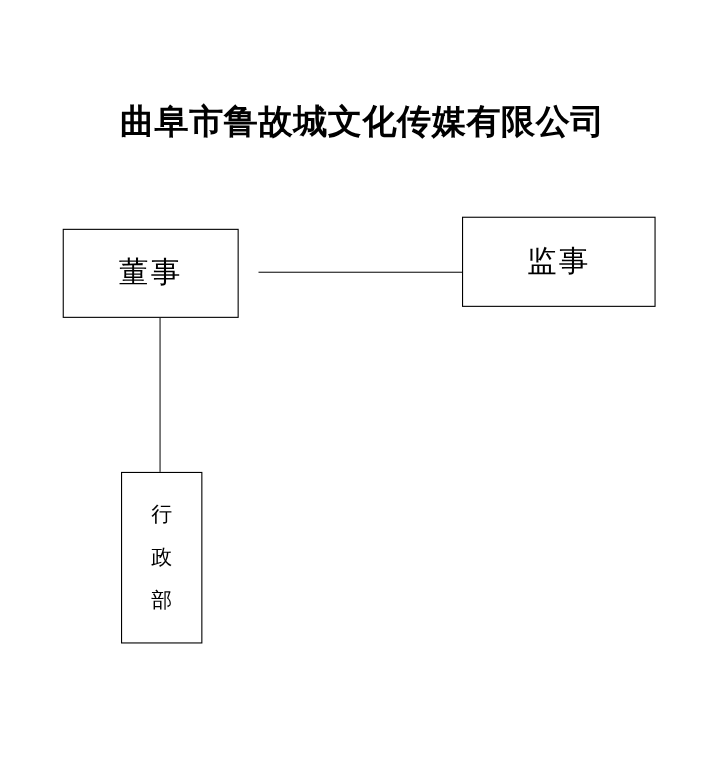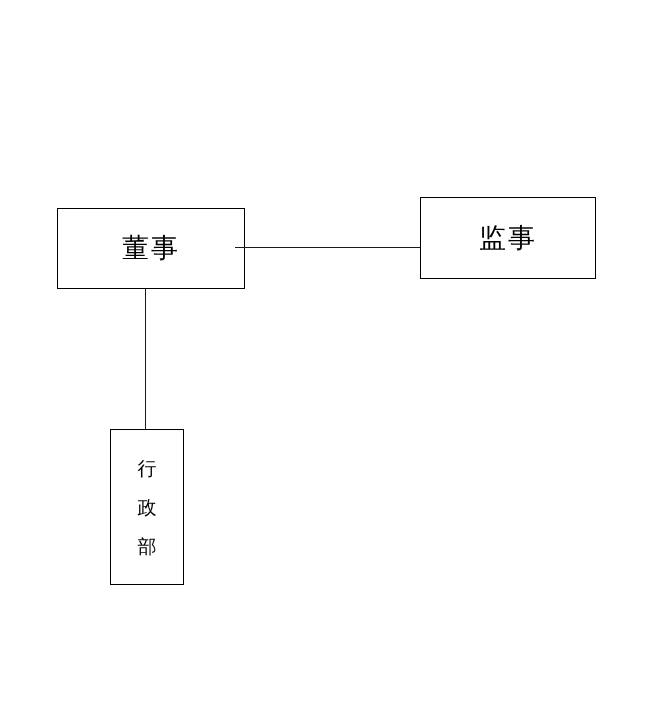--- a/index.html
+++ b/index.html
@@ -50,21 +50,21 @@
     font-size: 27px;
     line-height: 1.2;
     color: #000000;
     letter-spacing: 2px;
     white-space: nowrap;
   }
 
   #box-director {
     left: 57px;
     top: 208px;
-    width: 188px;
+    width: 160px;
     height: 81px;
   }
 
   #box-supervisor {
     left: 420px;
     top: 197px;
     width: 176px;
     height: 82px;
   }
 
@@ -106,20 +106,21 @@
     top: 289px;
     width: 1px;
     height: 140px;
   }
 </style>
 </head>
 <body>
 
 <div id="canvas">
 
+  <div class="chart-title">曲阜市鲁故城文化传媒有限公司</div>
 
   <div class="org-box" id="box-director">
     <span class="org-box-label">董事</span>
   </div>
 
   <div class="org-box" id="box-supervisor">
     <span class="org-box-label">监事</span>
   </div>
 
   <div class="org-box" id="box-admin">

